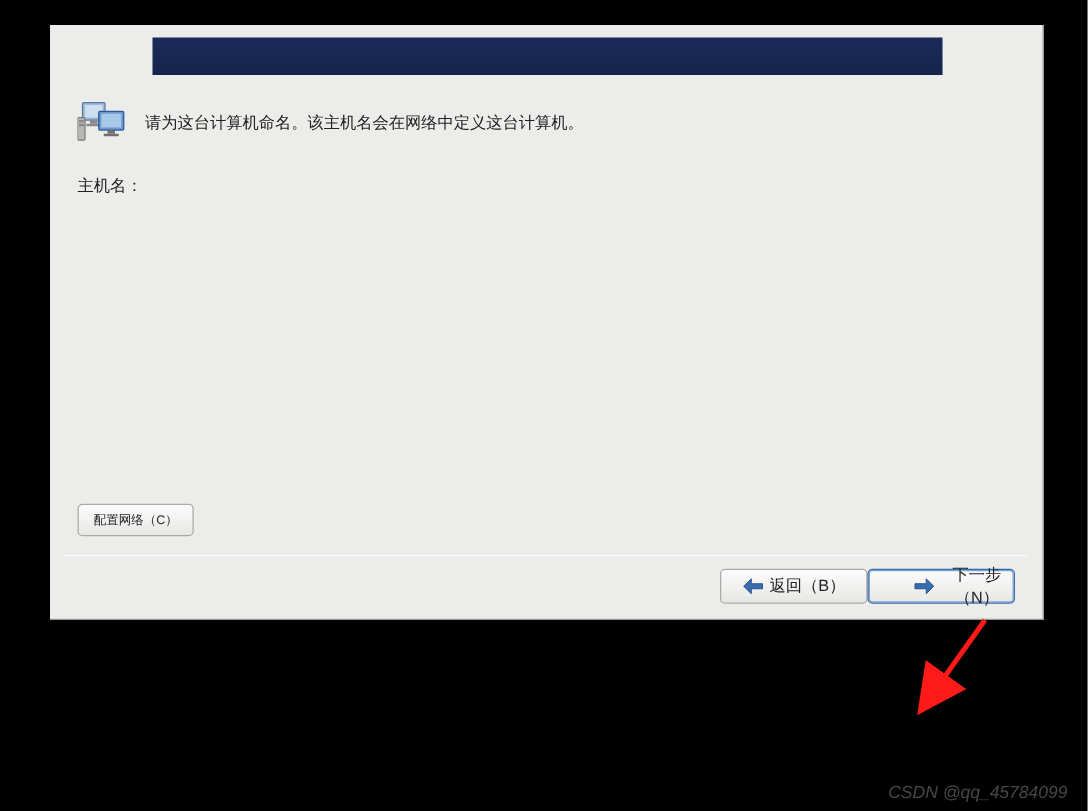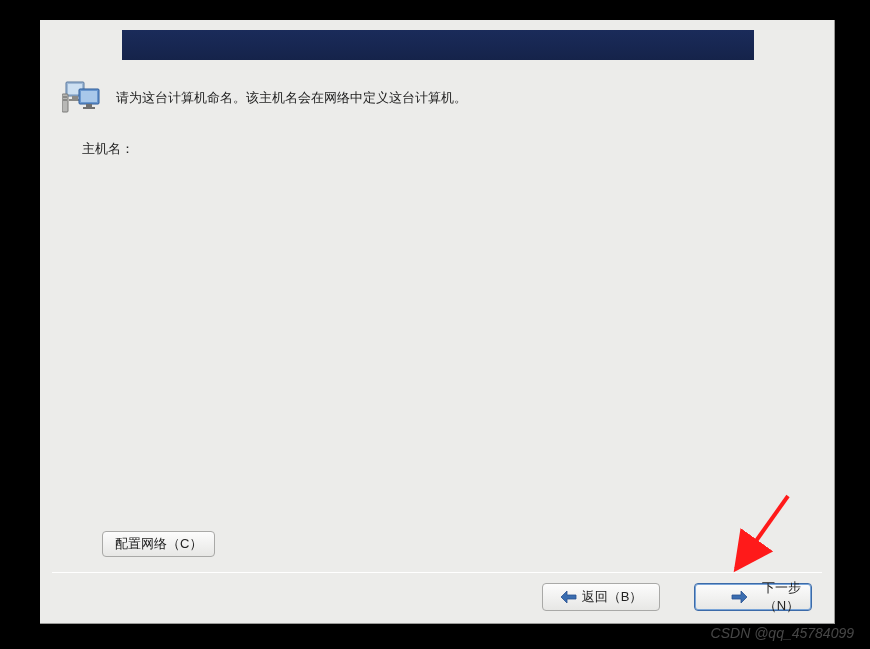--- a/index.html
+++ b/index.html
@@ -14,21 +14,21 @@
       font-family: "Microsoft YaHei", "SimSun", sans-serif;
       font-size: 13px;
       position: relative;
       overflow: hidden;
     }
     .window {
       position: absolute;
       left: 40px;
       top: 20px;
       width: 795px;
-      height: 604px;
+      height: 476px;
       background: #ececea;
       border-right: 1px solid #9a9a98;
       border-bottom: 1px solid #9a9a98;
     }
     .header-bar {
       position: absolute;
       left: 82px;
       top: 10px;
       width: 632px;
       height: 30px;
@@ -47,21 +47,20 @@
       margin-bottom: 24px;
     }
     .instruction {
       color: #222;
       font-size: 13px;
     }
     .hostname-row {
       display: flex;
       align-items: center;
       gap: 8px;
-      margin-left: 20px;
     }
     .hostname-label {
       color: #222;
       font-size: 13px;
     }
     .hostname-input {
       width: 251px;
       height: 22px;
       border: 1px solid #7b9fcf;
       border-radius: 3px;
@@ -93,41 +92,40 @@
     .btn {
       display: inline-flex;
       align-items: center;
       justify-content: center;
       gap: 4px;
       height: 26px;
       padding: 0 12px;
       background: linear-gradient(to bottom, #fcfcfc, #e7e7e5);
       border: 1px solid #a9a9a7;
       border-radius: 4px;
-      font-size: 13px;
+      font-size: 10px;
       color: #222;
       cursor: pointer;
       font-family: inherit;
-      margin-left: 40px;
     }
     .separator {
       position: absolute;
       left: 12px;
       right: 12px;
       bottom: 50px;
       height: 1px;
       background: #d5d5d3;
       border-bottom: 1px solid #fff;
     }
     .nav-buttons {
       position: absolute;
       right: 22px;
       bottom: 12px;
       display: flex;
-      gap: 34px;
+      gap: 0;
     }
     .nav-btn {
       display: inline-flex;
       align-items: center;
       justify-content: center;
       gap: 4px;
       height: 28px;
       width: 118px;
       background: linear-gradient(to bottom, #fcfcfc, #e7e7e5);
       border: 1px solid #a9a9a7;

